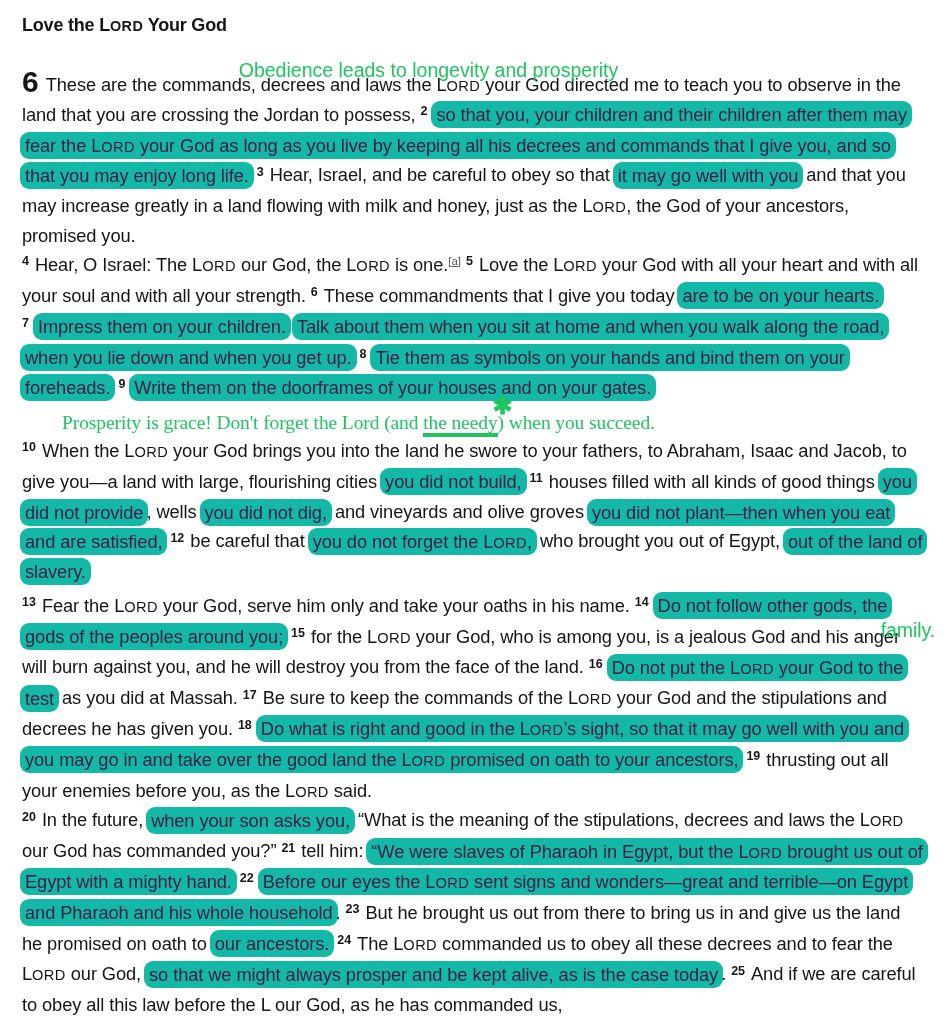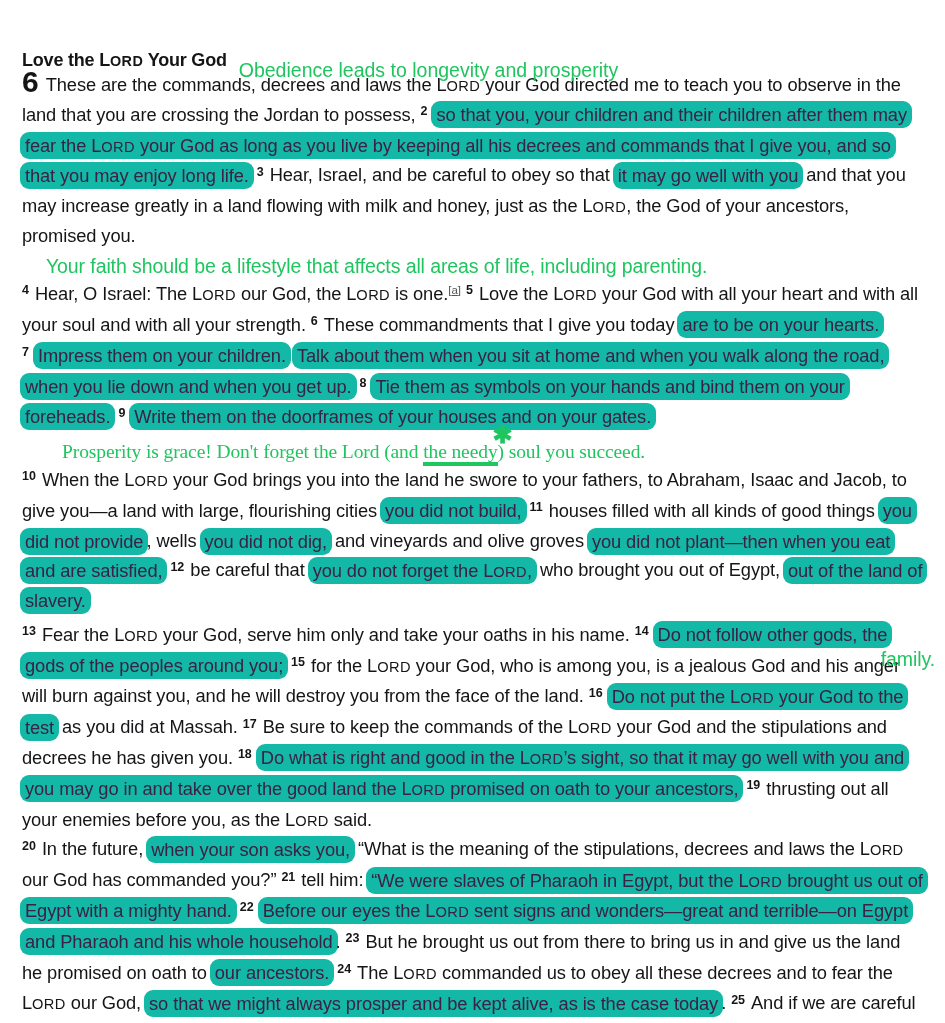--- a/index.html
+++ b/index.html
@@ -2,21 +2,21 @@
 <html><head>
 <meta charset="utf-8">
 <style>
   html,body{margin:0;padding:0;}
   body{
     width:945px;height:1023px;overflow:hidden;background:#ffffff;
     font-family:"Liberation Sans",sans-serif;color:#151517;
   }
   .page{padding:12px 22px 0 22px;box-sizing:border-box;}
 
-  .header-row{display:flex;align-items:flex-end;}
+  .header-row{display:flex;align-items:flex-start;}
   .passage-title{font-size:18px;font-weight:700;white-space:nowrap;letter-spacing:-0.2px;padding-top:3px;}
 
   .verse-text{font-size:18.3px;line-height:28.8px;margin:0;letter-spacing:-0.1px;}
   .verse-text p{margin:0;}
   .p-first{margin-top:9px;}
 
   .ann{color:#1fc55f;font-size:19.5px;line-height:23px;white-space:nowrap;font-weight:400;margin-top:36px;}
   .ann-1{margin-left:12px;position:relative;top:11px;}
   .ann-2{margin:4px 0 2px 24px;}
   .ann-3{margin:6px 0 3px 40px;position:relative;font-family:Liberation Serif, serif;}
@@ -48,26 +48,25 @@
 
   <div class="header-row">
     <div class="passage-title"><span>Love the L<span class="sc-s">ORD</span> Your God</span></div>
     <div class="ann ann-1">Obedience leads to longevity and prosperity</div>
   </div>
 
   <div class="verse-text">
 
     <p class="p-first"><span class="ch">6</span><span>These are the commands, decrees and laws the L<span class="sc-s">ORD</span> your God directed me to teach you to observe in the land that you are crossing the Jordan to possess, </span><span class="vn">2</span>&nbsp;<span class="hl">so that you, your children and their children after them may fear the L<span class="sc-s">ORD</span> your God as long as you live by keeping all his decrees and commands that I give you, and so that you may enjoy long life.</span><span> </span><span class="vn">3</span>&nbsp;<span>Hear, Israel, and be careful to obey so that </span><span class="hl">it may go well with you</span><span> and that you may increase greatly in a land flowing with milk and honey, just as the L<span class="sc-s">ORD</span>, the God of your ancestors, promised you.</span></p>
 
-    <div class="ann ann-2">Your faith should be a lifestyle that affects all areas of life, including parenting.</div>
 
     <p><span class="vn">4</span>&nbsp;<span>Hear, O Israel: The L<span class="sc-s">ORD</span> our God, the L<span class="sc-s">ORD</span> is one.</span><span class="fn">[<span class="fn-a">a</span>]</span><span> </span><span class="vn">5</span>&nbsp;<span>Love the L<span class="sc-s">ORD</span> your God with all your heart and with all your soul and with all your strength. </span><span class="vn">6</span>&nbsp;<span>These commandments that I give you today </span><span class="hl">are to be on your hearts.</span><span> </span><span class="vn">7</span>&nbsp;<span class="hl">Impress them on your children.</span><span> </span><span class="hl">Talk about them when you sit at home and when you walk along the road, when you lie down and when you get up.</span><span> </span><span class="vn">8</span>&nbsp;<span class="hl">Tie them as symbols on your hands and bind them on your foreheads.</span><span> </span><span class="vn">9</span>&nbsp;<span class="hl">Write them on the doorframes of your houses and on your gates.</span></p>
 
     <div class="ann ann-3">
-      <span>Prosperity is grace! Don't forget the Lord (and </span><span class="u-green">the needy</span><span class="paren-wrap"><span>)</span><span class="asterisk-mark">✱</span></span><span> soul you succeed.</span>
+      <span>Prosperity is grace! Don't forget the Lord (and </span><span class="u-green">the needy</span><span class="paren-wrap"><span>)</span><span class="asterisk-mark">✱</span></span><span> when you succeed.</span>
     </div>
 
     <p><span class="vn">10</span>&nbsp;<span>When the L<span class="sc-s">ORD</span> your God brings you into the land he swore to your fathers, to Abraham, Isaac and Jacob, to give you—a land with large, flourishing cities </span><span class="hl">you did not build,</span><span> </span><span class="vn">11</span>&nbsp;<span>houses filled with all kinds of good things </span><span class="hl">you did not provide</span><span>, wells </span><span class="hl">you did not dig,</span><span> and vineyards and olive groves </span><span class="hl">you did not plant—then when you eat and are satisfied,</span><span> </span><span class="vn">12</span>&nbsp;<span>be careful that </span><span class="hl">you do not forget the L<span class="sc-s">ORD</span>,</span><span> who brought you out of Egypt, </span><span class="hl">out of the land of slavery.</span></p>
 
     <div class="ann ann-4">
       <span class="family-wrap">family.</span>
     </div>
 
     <p><span class="vn">13</span>&nbsp;<span>Fear the L<span class="sc-s">ORD</span> your God, serve him only and take your oaths in his name. </span><span class="vn">14</span>&nbsp;<span class="hl">Do not follow other gods, the gods of the peoples around you;</span><span> </span><span class="vn">15</span>&nbsp;<span>for the L<span class="sc-s">ORD</span> your God, who is among you, is a jealous God and his anger will burn against you, and he will destroy you from the face of the land. </span><span class="vn">16</span>&nbsp;<span class="hl">Do not put the L<span class="sc-s">ORD</span> your God to the test</span><span> as you did at Massah. </span><span class="vn">17</span>&nbsp;<span>Be sure to keep the commands of the L<span class="sc-s">ORD</span> your God and the stipulations and decrees he has given you. </span><span class="vn">18</span>&nbsp;<span class="hl">Do what is right and good in the L<span class="sc-s">ORD</span>’s sight, so that it may go well with you and you may go in and take over the good land the L<span class="sc-s">ORD</span> promised on oath to your ancestors,</span><span> </span><span class="vn">19</span>&nbsp;<span>thrusting out all your enemies before you, as the L<span class="sc-s">ORD</span> said.</span></p>
 

